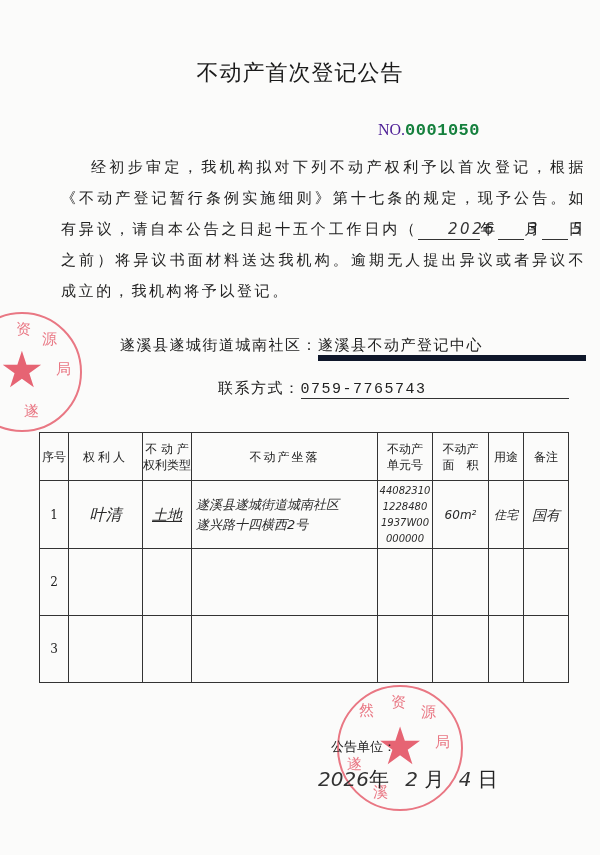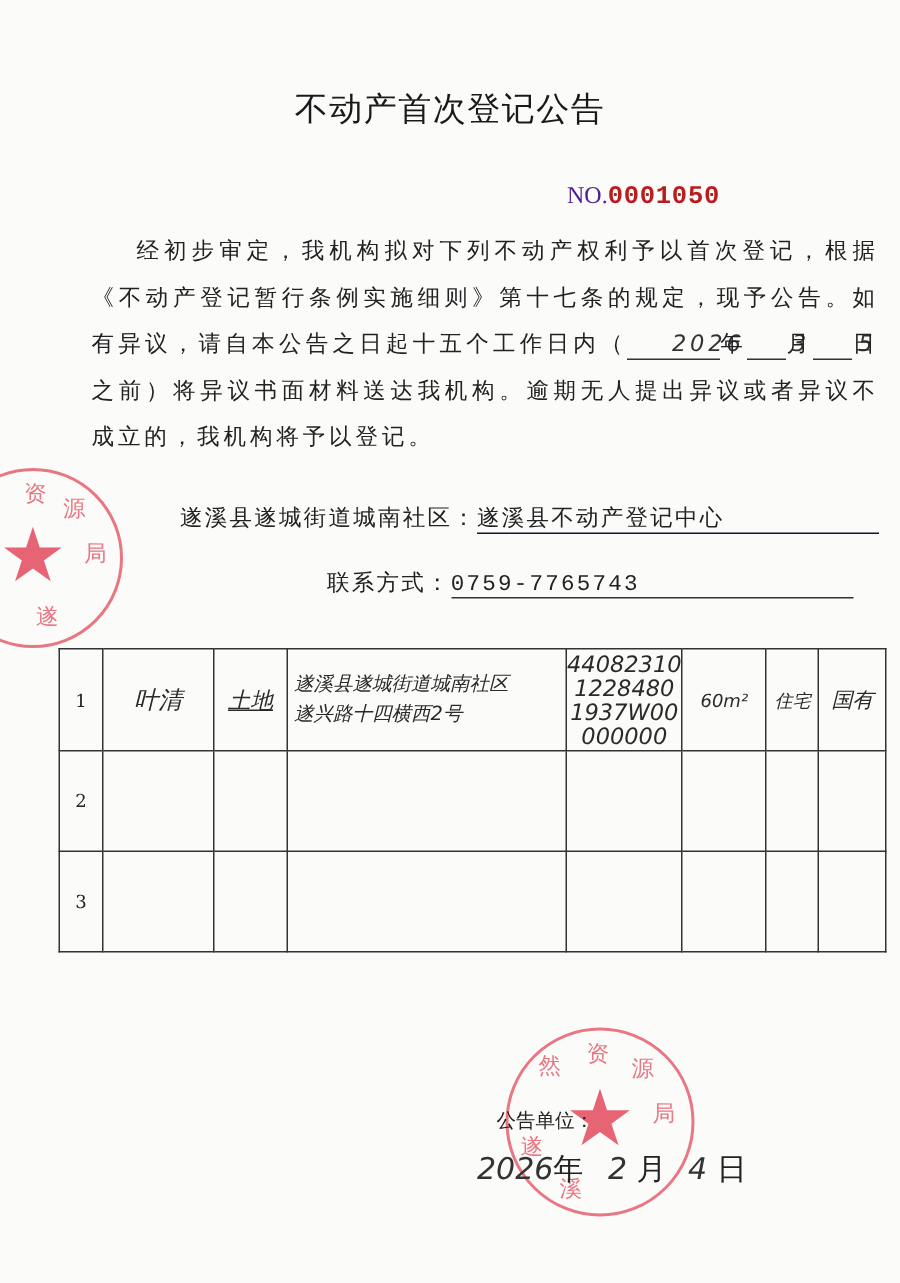--- a/index.html
+++ b/index.html
@@ -3,36 +3,36 @@
 <meta charset="utf-8">
 <style>
   html, body { margin:0; padding:0; }
   body { width:600px; height:855px; background:#fbfbfa; position:relative; overflow:hidden;
          font-family:"DejaVu Serif", "Liberation Serif", serif; color:#222; }
   .abs { position:absolute; }
   .title { left:0; width:600px; top:58px; text-align:center; font-family:"DejaVu Sans","Liberation Sans",sans-serif;
            font-size:22px; letter-spacing:1px; color:#1a1a1a; }
   .no { left:378px; top:120px; font-size:16px; }
   .no .lbl { color:#4c1d95; font-family:"Liberation Serif",serif; }
-  .no .num { color:#b91c1c; font-family:"Liberation Mono",monospace; font-weight:bold; font-size:17px; letter-spacing:0.5px; }
+  .no .num { color:#15803d; font-family:"Liberation Mono",monospace; font-weight:bold; font-size:17px; letter-spacing:0.5px; }
   .para { left:40px; width:546px; top:152px; font-size:15px; line-height:31px; letter-spacing:2.6px; text-align:justify; }
   .para p { margin:0; }
   .hand { font-family:"DejaVu Sans","Liberation Sans",sans-serif; font-style:italic; color:#333; }
   .ul { display:inline-block; border-bottom:1px solid #333; text-align:center; line-height:20px; }
   .addr { left:120px; top:336px; font-size:15px; letter-spacing:1.5px; }
-  .addr .val { display:inline-block; width:268px; border-bottom:1px solid #0f172a; }
+  .addr .val { display:inline-block; width:268px; border-bottom:6px solid #0f172a; }
   .contact { left:218px; top:379px; font-size:15px; letter-spacing:1.5px; }
   .contact .val { display:inline-block; width:268px; border-bottom:1px solid #333; font-family:"Liberation Mono",monospace; }
   table.reg { position:absolute; left:39px; top:432px; border-collapse:collapse; table-layout:fixed; font-size:12px; }
   table.reg td, table.reg th { border:1px solid #333; text-align:center; vertical-align:middle; padding:0; font-weight:normal; line-height:16px; }
   table.reg th { height:47px; }
   .r1 td { height:67px; }
   .r2 td, .r3 td { height:66px; }
   .hw { font-family:"DejaVu Sans","Liberation Sans",sans-serif; font-style:italic; color:#2a2a2a; }
-  .unitno { font-size:15px; line-height:14px;margin-top:14px; }
+  .unitno { font-size:10px; line-height:14px;margin-top:14px; }
   .seal { border:2.5px solid #e6606f; border-radius:50%; opacity:0.85; }
   .seal .star { position:absolute; color:#e34a5c; text-align:center; }
   .seal .ch { position:absolute; color:#e6606f; font-size:15px; }
   .sign { left:331px; top:738px; font-size:13px; }
   .date { left:318px; top:766px; font-size:20px; }
 </style>
 </head>
 <body>
 
 <div class="abs title">不动产首次登记公告</div>
@@ -60,20 +60,39 @@
     <col style="width:29px">
       <col style="width:74px">
       <col style="width:49px">
       <col style="width:186px">
     <col style="width:55px">
       <col style="width:56px">
       <col style="width:35px">
       <col style="width:45px">
   </colgroup>
   <tbody>
+      <tr>
+    <th>序号</th>
+    <th style="letter-spacing:3px;">权利人</th>
+    <th>
+          <div>不 动 产</div>
+          <div>权利类型</div>
+        </th>
+    <th style="letter-spacing:2px;">不动产坐落</th>
+    <th>
+          <div>不动产</div>
+          <div>单元号</div>
+        </th>
+    <th>
+          <div>不动产</div>
+          <div>面　积</div>
+        </th>
+    <th>用途</th>
+    <th>备注</th>
+  </tr>
   <tr class="r1">
     <td>1</td>
     <td class="hw" style="font-size:16px;">叶清</td>
     <td class="hw" style="font-size:15px;text-decoration:underline;">土地</td>
     <td class="hw" style="font-size:13px; line-height:20px; text-align:left; padding-left:4px;">
           <div>遂溪县遂城街道城南社区</div>
           <div>遂兴路十四横西2号</div>
         </td>
     <td class="hw unitno">
           <div>44082310</div>

